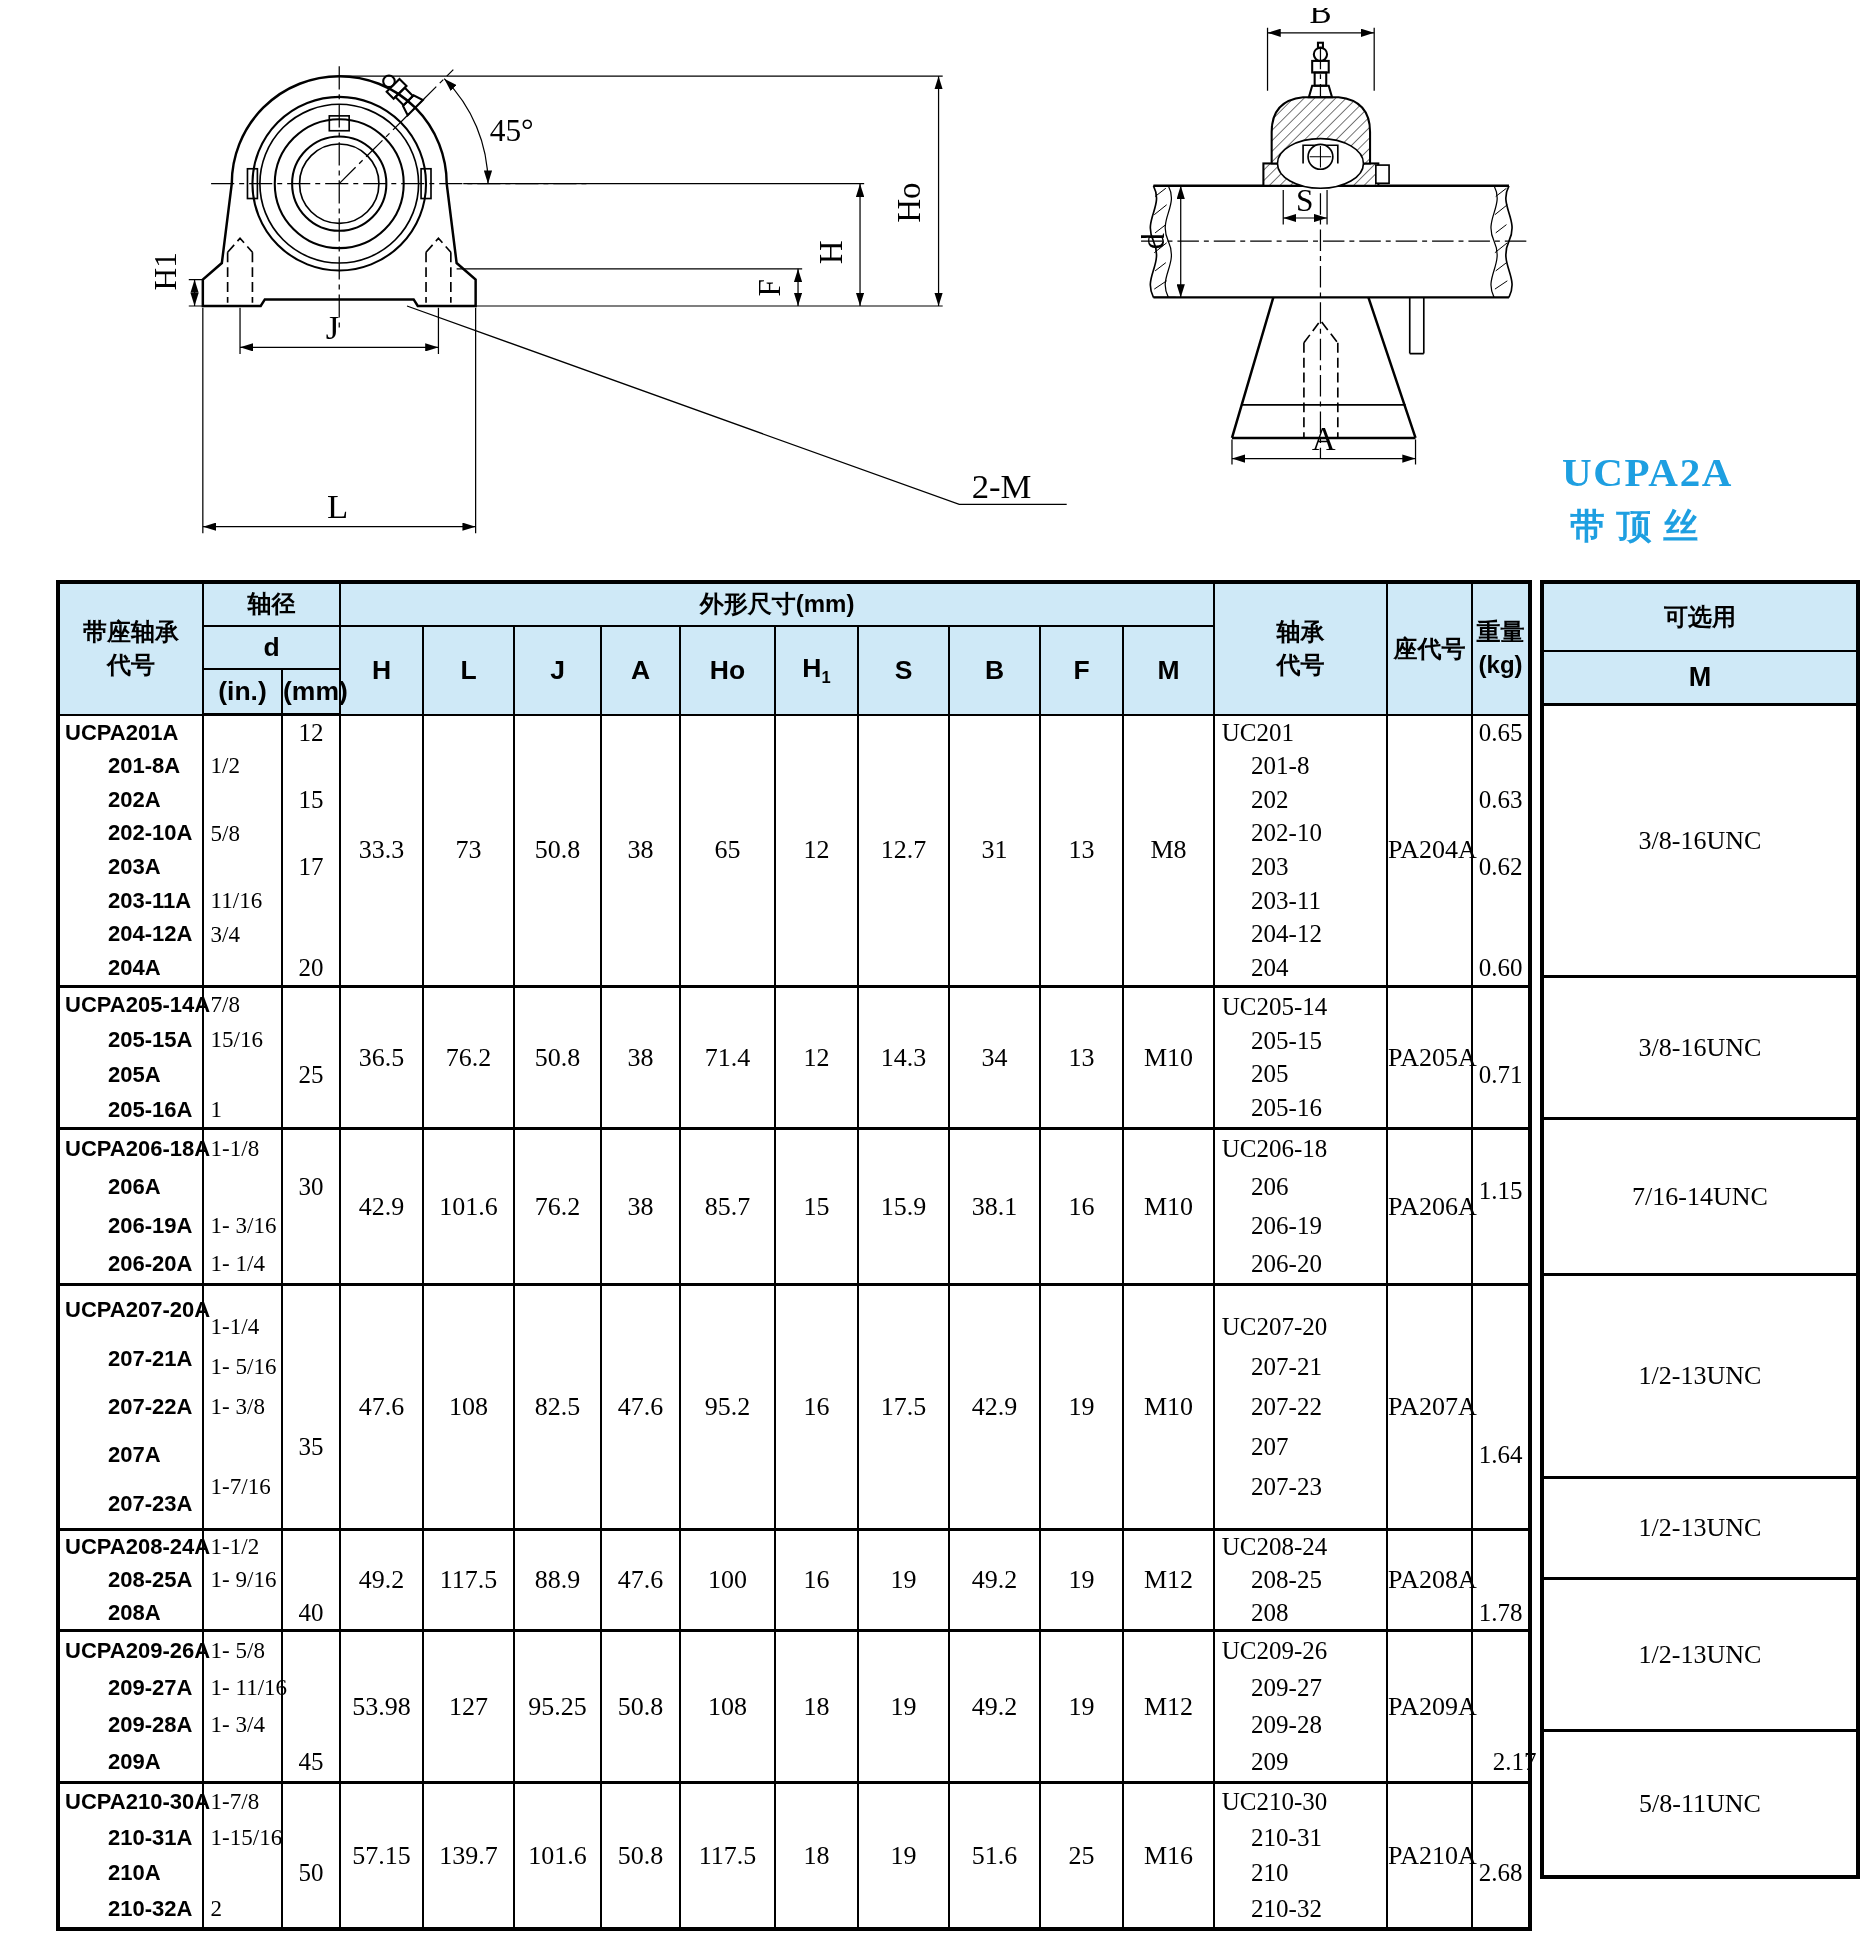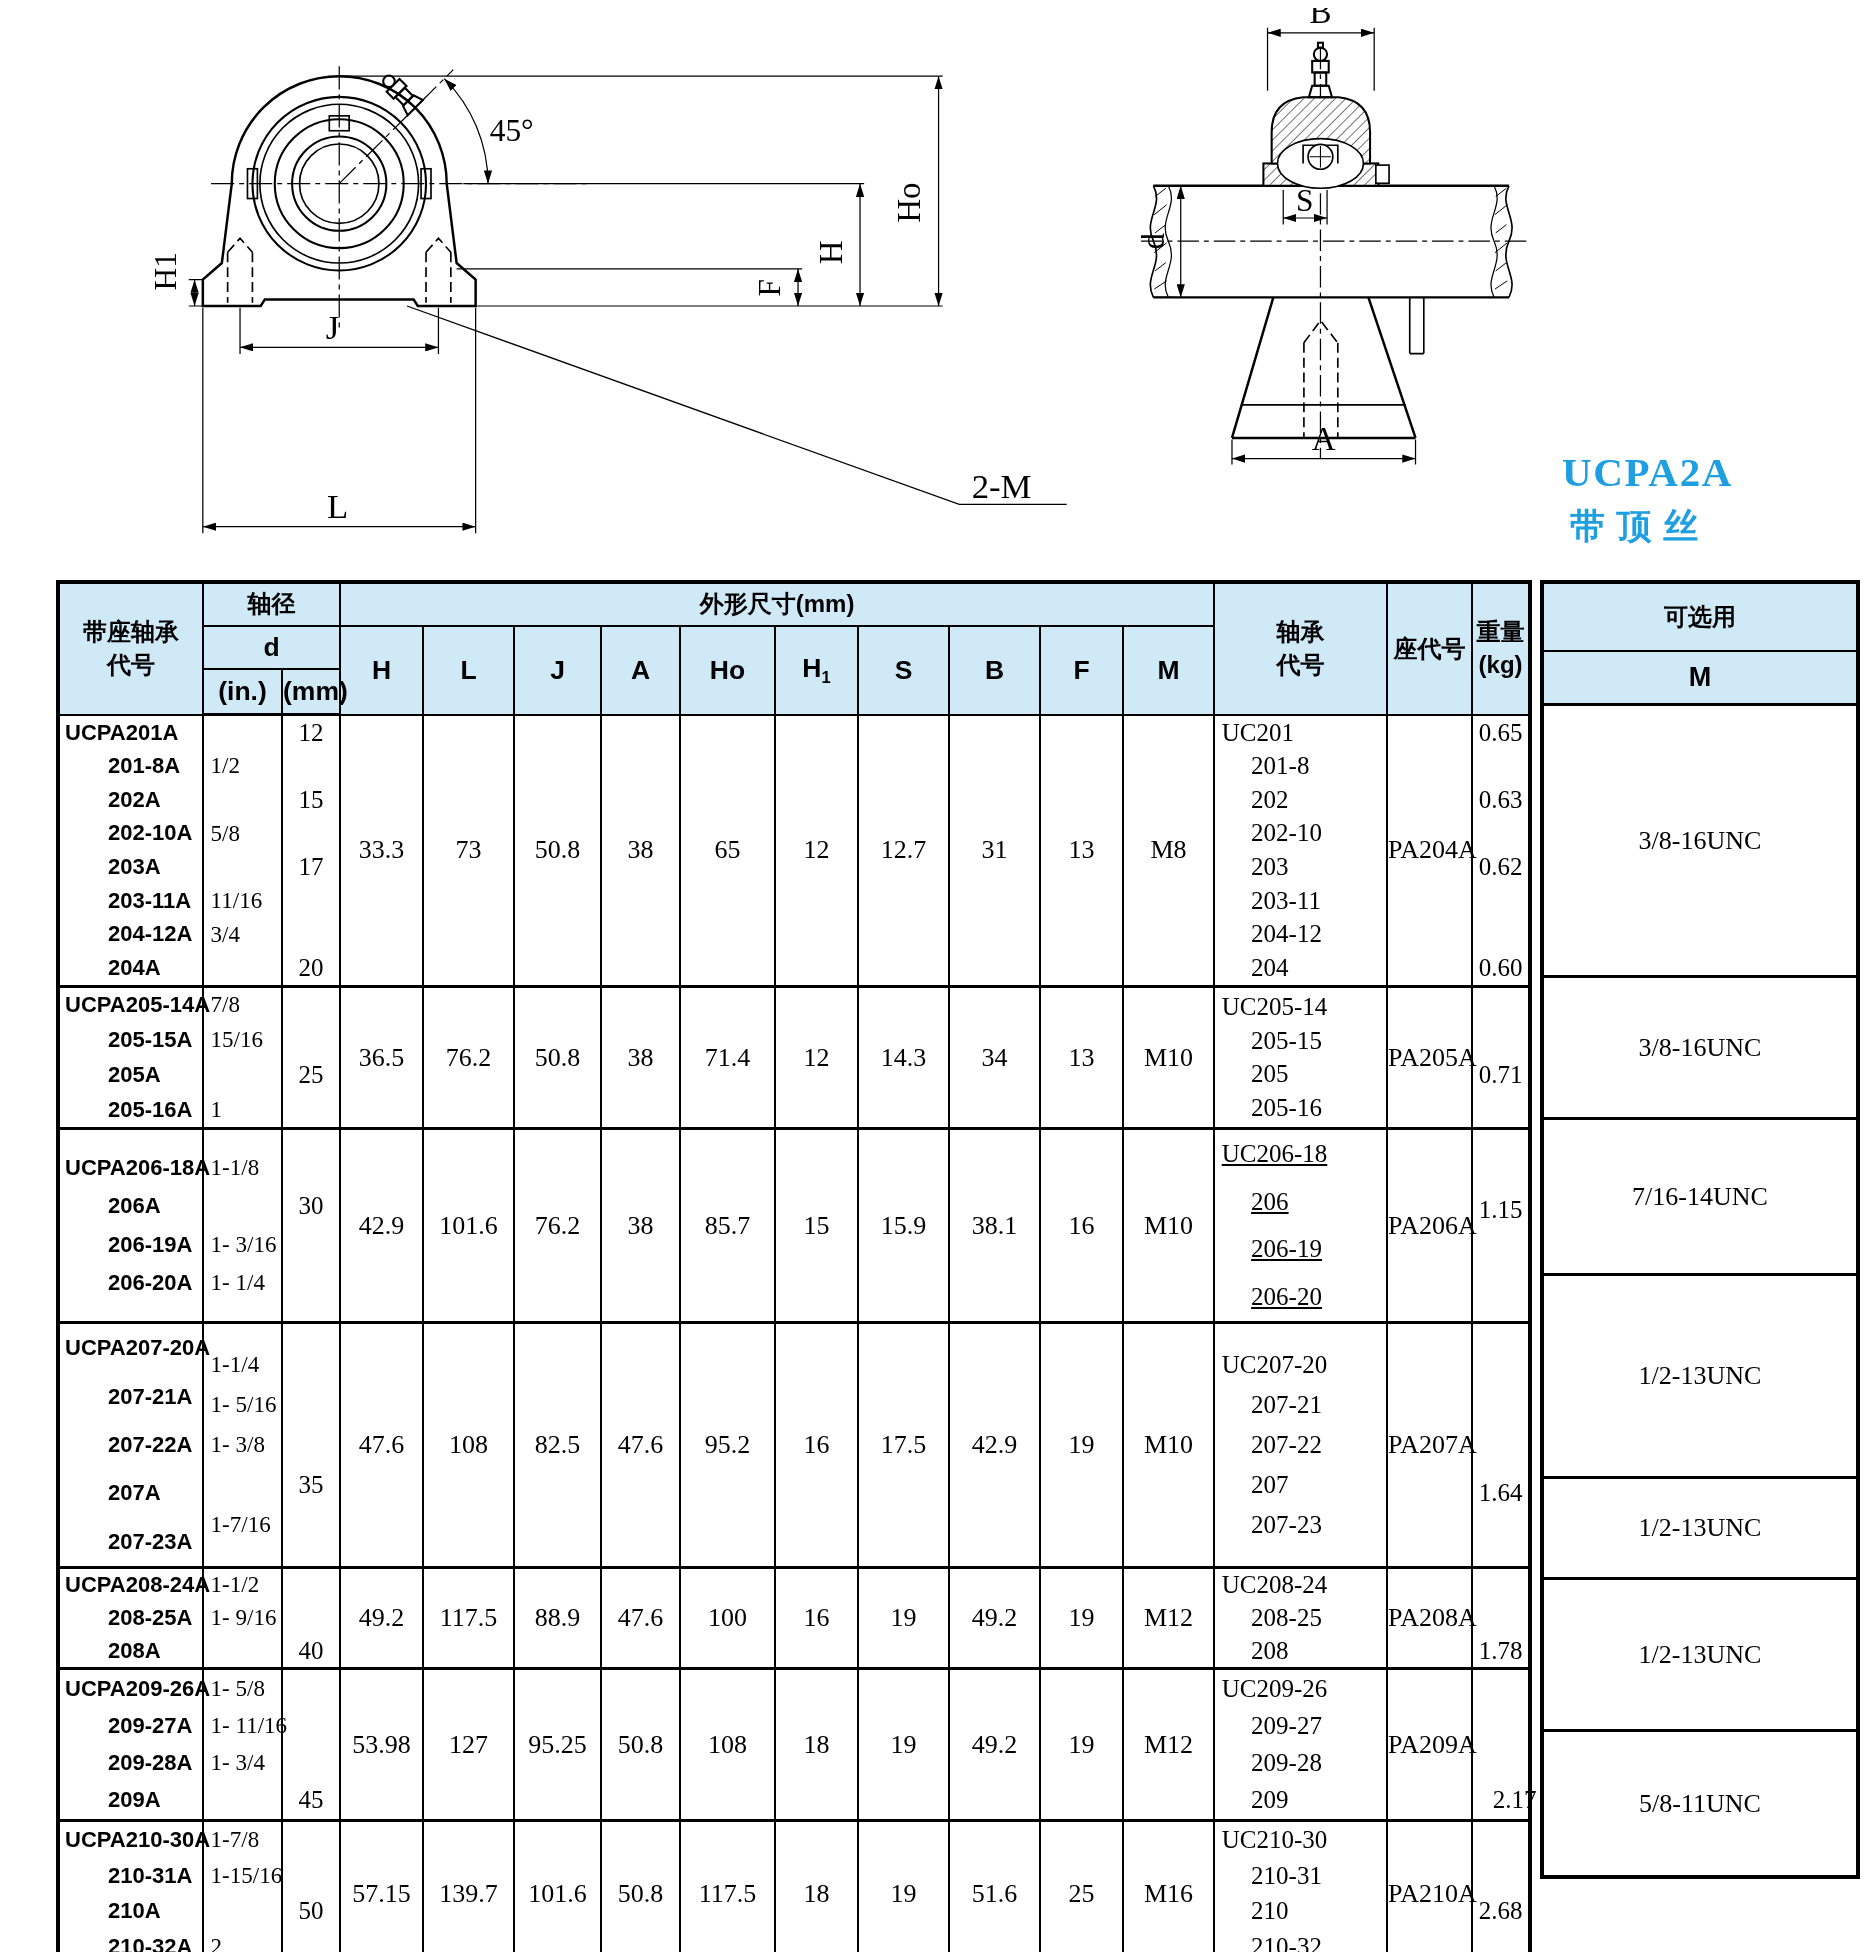--- a/index.html
+++ b/index.html
@@ -388,21 +388,21 @@
           <td class="val">101.6</td>
           <td class="val">76.2</td>
           <td class="val">38</td>
           <td class="val">85.7</td>
           <td class="val">15</td>
           <td class="val">15.9</td>
           <td class="val">38.1</td>
           <td class="val">16</td>
           <td class="val">M10</td>
           <td class="bear" valign="top">
-            <div class="lines" style="height: 191px; text-decoration: underline;">
+            <div class="lines" style="height: 153px;">
               <div class="ln lead">UC206-18</div>
               <div class="ln">206</div>
               <div class="ln">206-19</div>
               <div class="ln">206-20</div>
             </div>
           </td>
           <td class="hous">PA206A</td>
           <td class="wt" valign="top">
             <div class="lines" style="height: 124px;">
               <div class="ln"></div>

